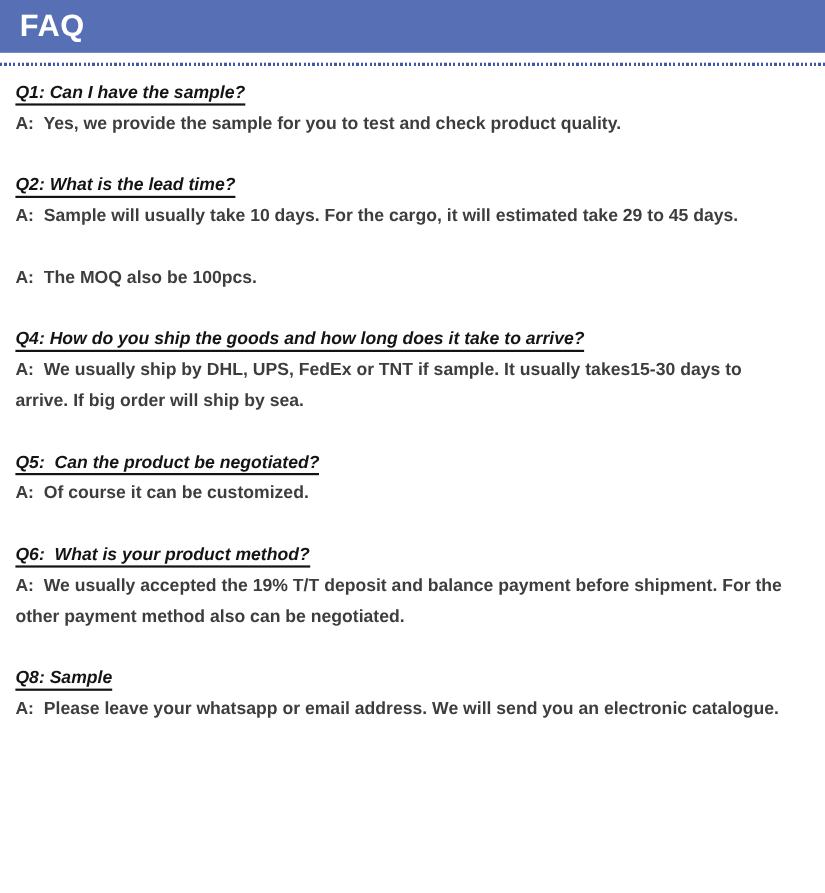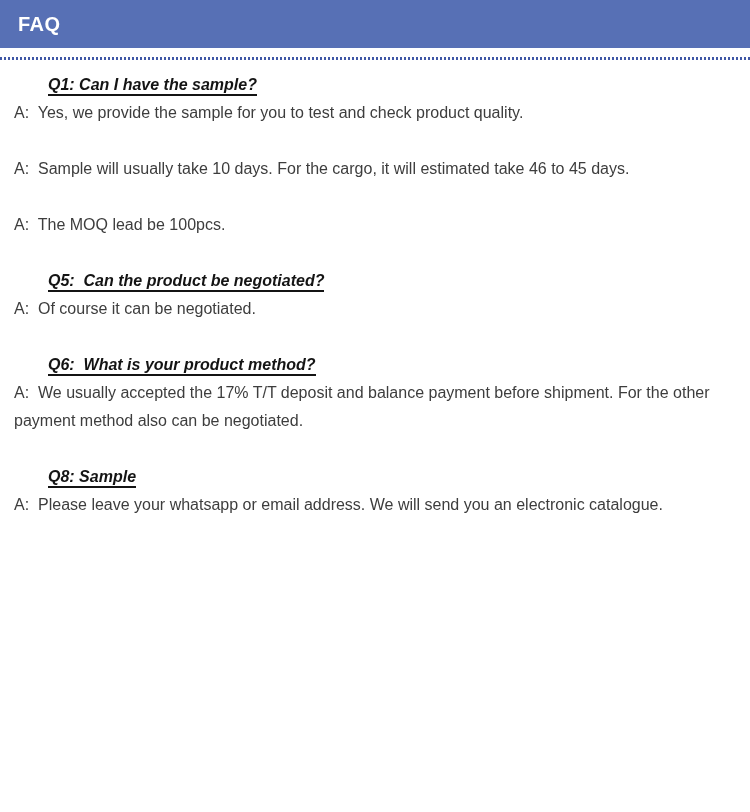--- a/index.html
+++ b/index.html
@@ -23,21 +23,21 @@
   }
   .header {
     height: 48px;
     background: var(--header-bg);
     display: flex;
     align-items: center;
     padding-left: 18px;
   }
   .header-title {
     color: var(--header-text);
-    font-size: 20px;
+    font-size: 28px;
     font-weight: bold;
     letter-spacing: 0.5px;
     line-height: 1;
   }
   .divider {
     margin-top: 9px;
     height: 3px;
     width: 750px;
     background: repeating-linear-gradient(
       90deg,
@@ -51,29 +51,28 @@
   .qa-block {
     margin-bottom: 28px;
   }
   .question {
     font-size: 16px;
     font-weight: bold;
     font-style: italic;
     color: var(--question-text);
     line-height: 28px;
     white-space: pre-wrap;
-    margin-left: 34px;
   }
   .question .q-underline {
     border-bottom: 2px solid var(--question-text);
     padding-bottom: 1px;
   }
   .answer {
     font-size: 16px;
-    font-weight: normal;
+    font-weight: bold;
     color: var(--answer-text);
     line-height: 28px;
     white-space: pre-wrap;
   }
 </style>
 </head>
 <body>
 
 <div class="page">
   <div class="header">
@@ -82,36 +81,41 @@
 
   <div class="divider"></div>
 
   <div class="content" id="faq-list">
   <div class="qa-block">
     <div class="question"><span class="q-underline">Q1: Can I have the sample?</span></div>
     <div class="answer">A:  Yes, we provide the sample for you to test and check product quality.</div>
   </div>
 
   <div class="qa-block">
-    <div class="answer">A:  Sample will usually take 10 days. For the cargo, it will estimated take 46 to 45 days.</div>
+    <div class="question"><span class="q-underline">Q2: What is the lead time?</span></div>
+    <div class="answer">A:  Sample will usually take 10 days. For the cargo, it will estimated take 29 to 45 days.</div>
   </div>
 
   <div class="qa-block">
-    <div class="answer">A:  The MOQ lead be 100pcs.</div>
+    <div class="answer">A:  The MOQ also be 100pcs.</div>
   </div>
 
+  <div class="qa-block">
+    <div class="question"><span class="q-underline">Q4: How do you ship the goods and how long does it take to arrive?</span></div>
+    <div class="answer">A:  We usually ship by DHL, UPS, FedEx or TNT if sample. It usually takes15-30 days to arrive. If big order will ship by sea.</div>
+  </div>
 
   <div class="qa-block">
     <div class="question"><span class="q-underline">Q5:  Can the product be negotiated?</span></div>
-    <div class="answer">A:  Of course it can be negotiated.</div>
+    <div class="answer">A:  Of course it can be customized.</div>
   </div>
 
   <div class="qa-block">
     <div class="question"><span class="q-underline">Q6:  What is your product method?</span></div>
-    <div class="answer">A:  We usually accepted the 17% T/T deposit and balance payment before shipment. For the other payment method also can be negotiated.</div>
+    <div class="answer">A:  We usually accepted the 19% T/T deposit and balance payment before shipment. For the other payment method also can be negotiated.</div>
   </div>
 
 
   <div class="qa-block">
     <div class="question"><span class="q-underline">Q8: Sample</span></div>
     <div class="answer">A:  Please leave your whatsapp or email address. We will send you an electronic catalogue.</div>
   </div>
 </div>
 </div>
 

